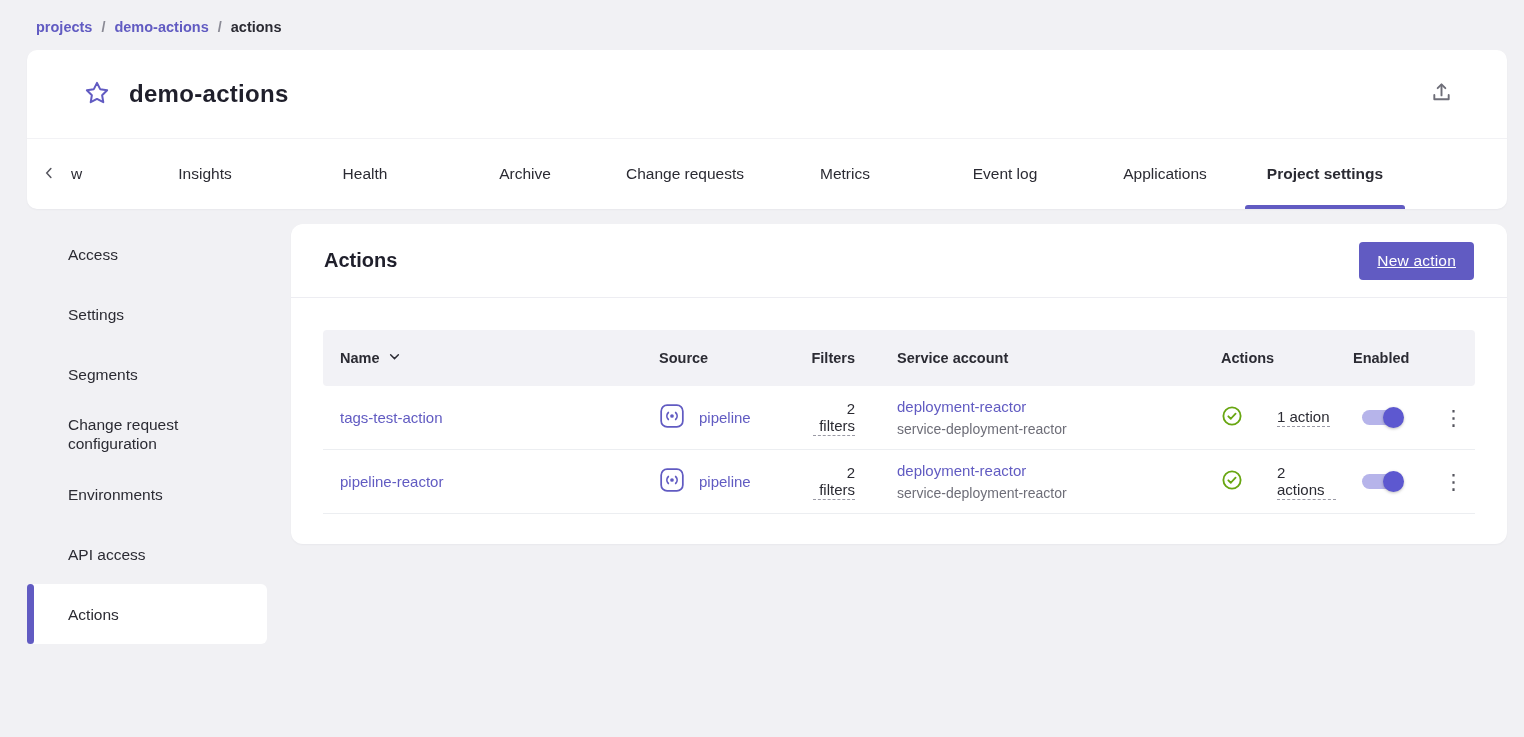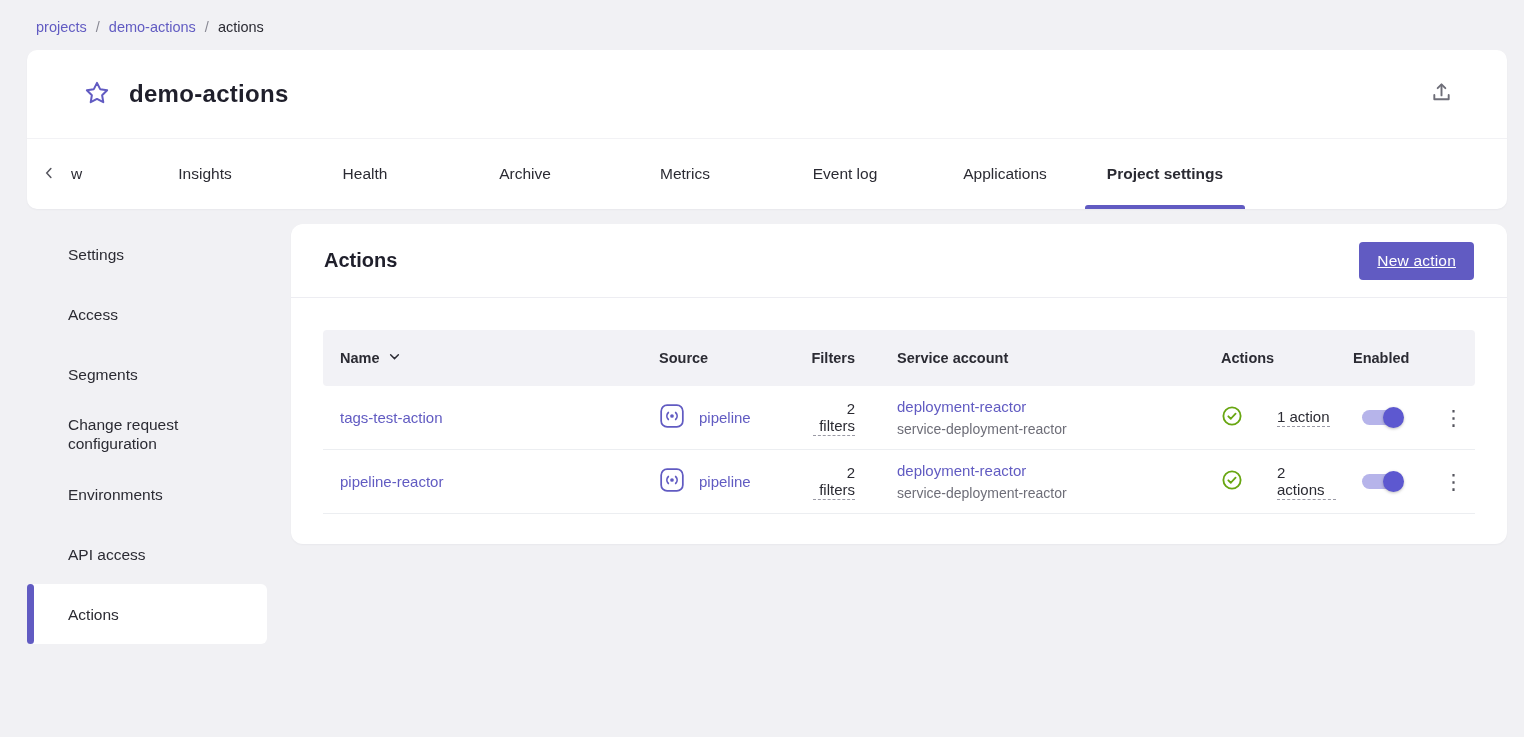--- a/index.html
+++ b/index.html
@@ -6,21 +6,21 @@
   html, body { width: 1524px; height: 737px; overflow: hidden; }
   body {
     background: #f1f1f4;
     font-family: "Liberation Sans", sans-serif;
     color: #2b2b33;
     font-size: 15px;
   }
   a { text-decoration: none; cursor: pointer; }
 
   
-  .breadcrumb { padding: 19px 0 0 36px; font-size: 14.5px; display: flex; gap: 9px; align-items: center; }
+  .breadcrumb { padding: 19px 0 0 36px; font-size: 14.5px; display: flex; gap: 9px; align-items: center; font-weight: bold; }
   .breadcrumb a { color: #615bc2; }
   .breadcrumb .sep { color: #8a8a95; }
   .breadcrumb .current { color: #2b2b33; }
 
   
   .top-card { margin: 15px 17px 0 27px; background: #fff; border-radius: 10px; box-shadow: 0 1px 2px rgba(30,30,60,.04); }
   .top-header { display: flex; align-items: center; height: 88px; padding: 0 50px 0 52px; }
   .icon-btn { background: none; border: none; cursor: pointer; display: flex; align-items: center; justify-content: center; padding: 4px; border-radius: 50%; }
   .page-title { font-size: 24px; font-weight: 700; letter-spacing: .3px; margin-left: 14px; flex: 1; color: #1f1f2b; }
 
@@ -97,31 +97,32 @@
       <span>
         <svg width="18" height="18" viewBox="0 0 24 24" fill="none" stroke="#55555e" stroke-width="2" stroke-linecap="round">
             <path d="M14.5 6 9 12l5.5 6"></path>
           </svg>
       </span>
     </div>
     <div class="tab-partial">w</div>
     <div class="tab">Insights</div>
     <div class="tab">Health</div>
     <div class="tab">Archive</div>
+    <div class="tab">Change requests</div>
     <div class="tab">Metrics</div>
     <div class="tab">Event log</div>
     <div class="tab">Applications</div>
     <div class="tab active">Project settings</div>
   </div>
 </div>
 
 <div class="main">
   <div class="sidebar">
+    <div class="side-item">Access</div>
     <div class="side-item">Settings</div>
-    <div class="side-item">Access</div>
     <div class="side-item">Segments</div>
     <div class="side-item">Change request configuration</div>
     <div class="side-item">Environments</div>
     <div class="side-item">API access</div>
     <div class="side-item active">Actions</div>
   </div>
 
   <div class="content-card">
     <div class="content-header">
       <div class="content-title">Actions</div>

